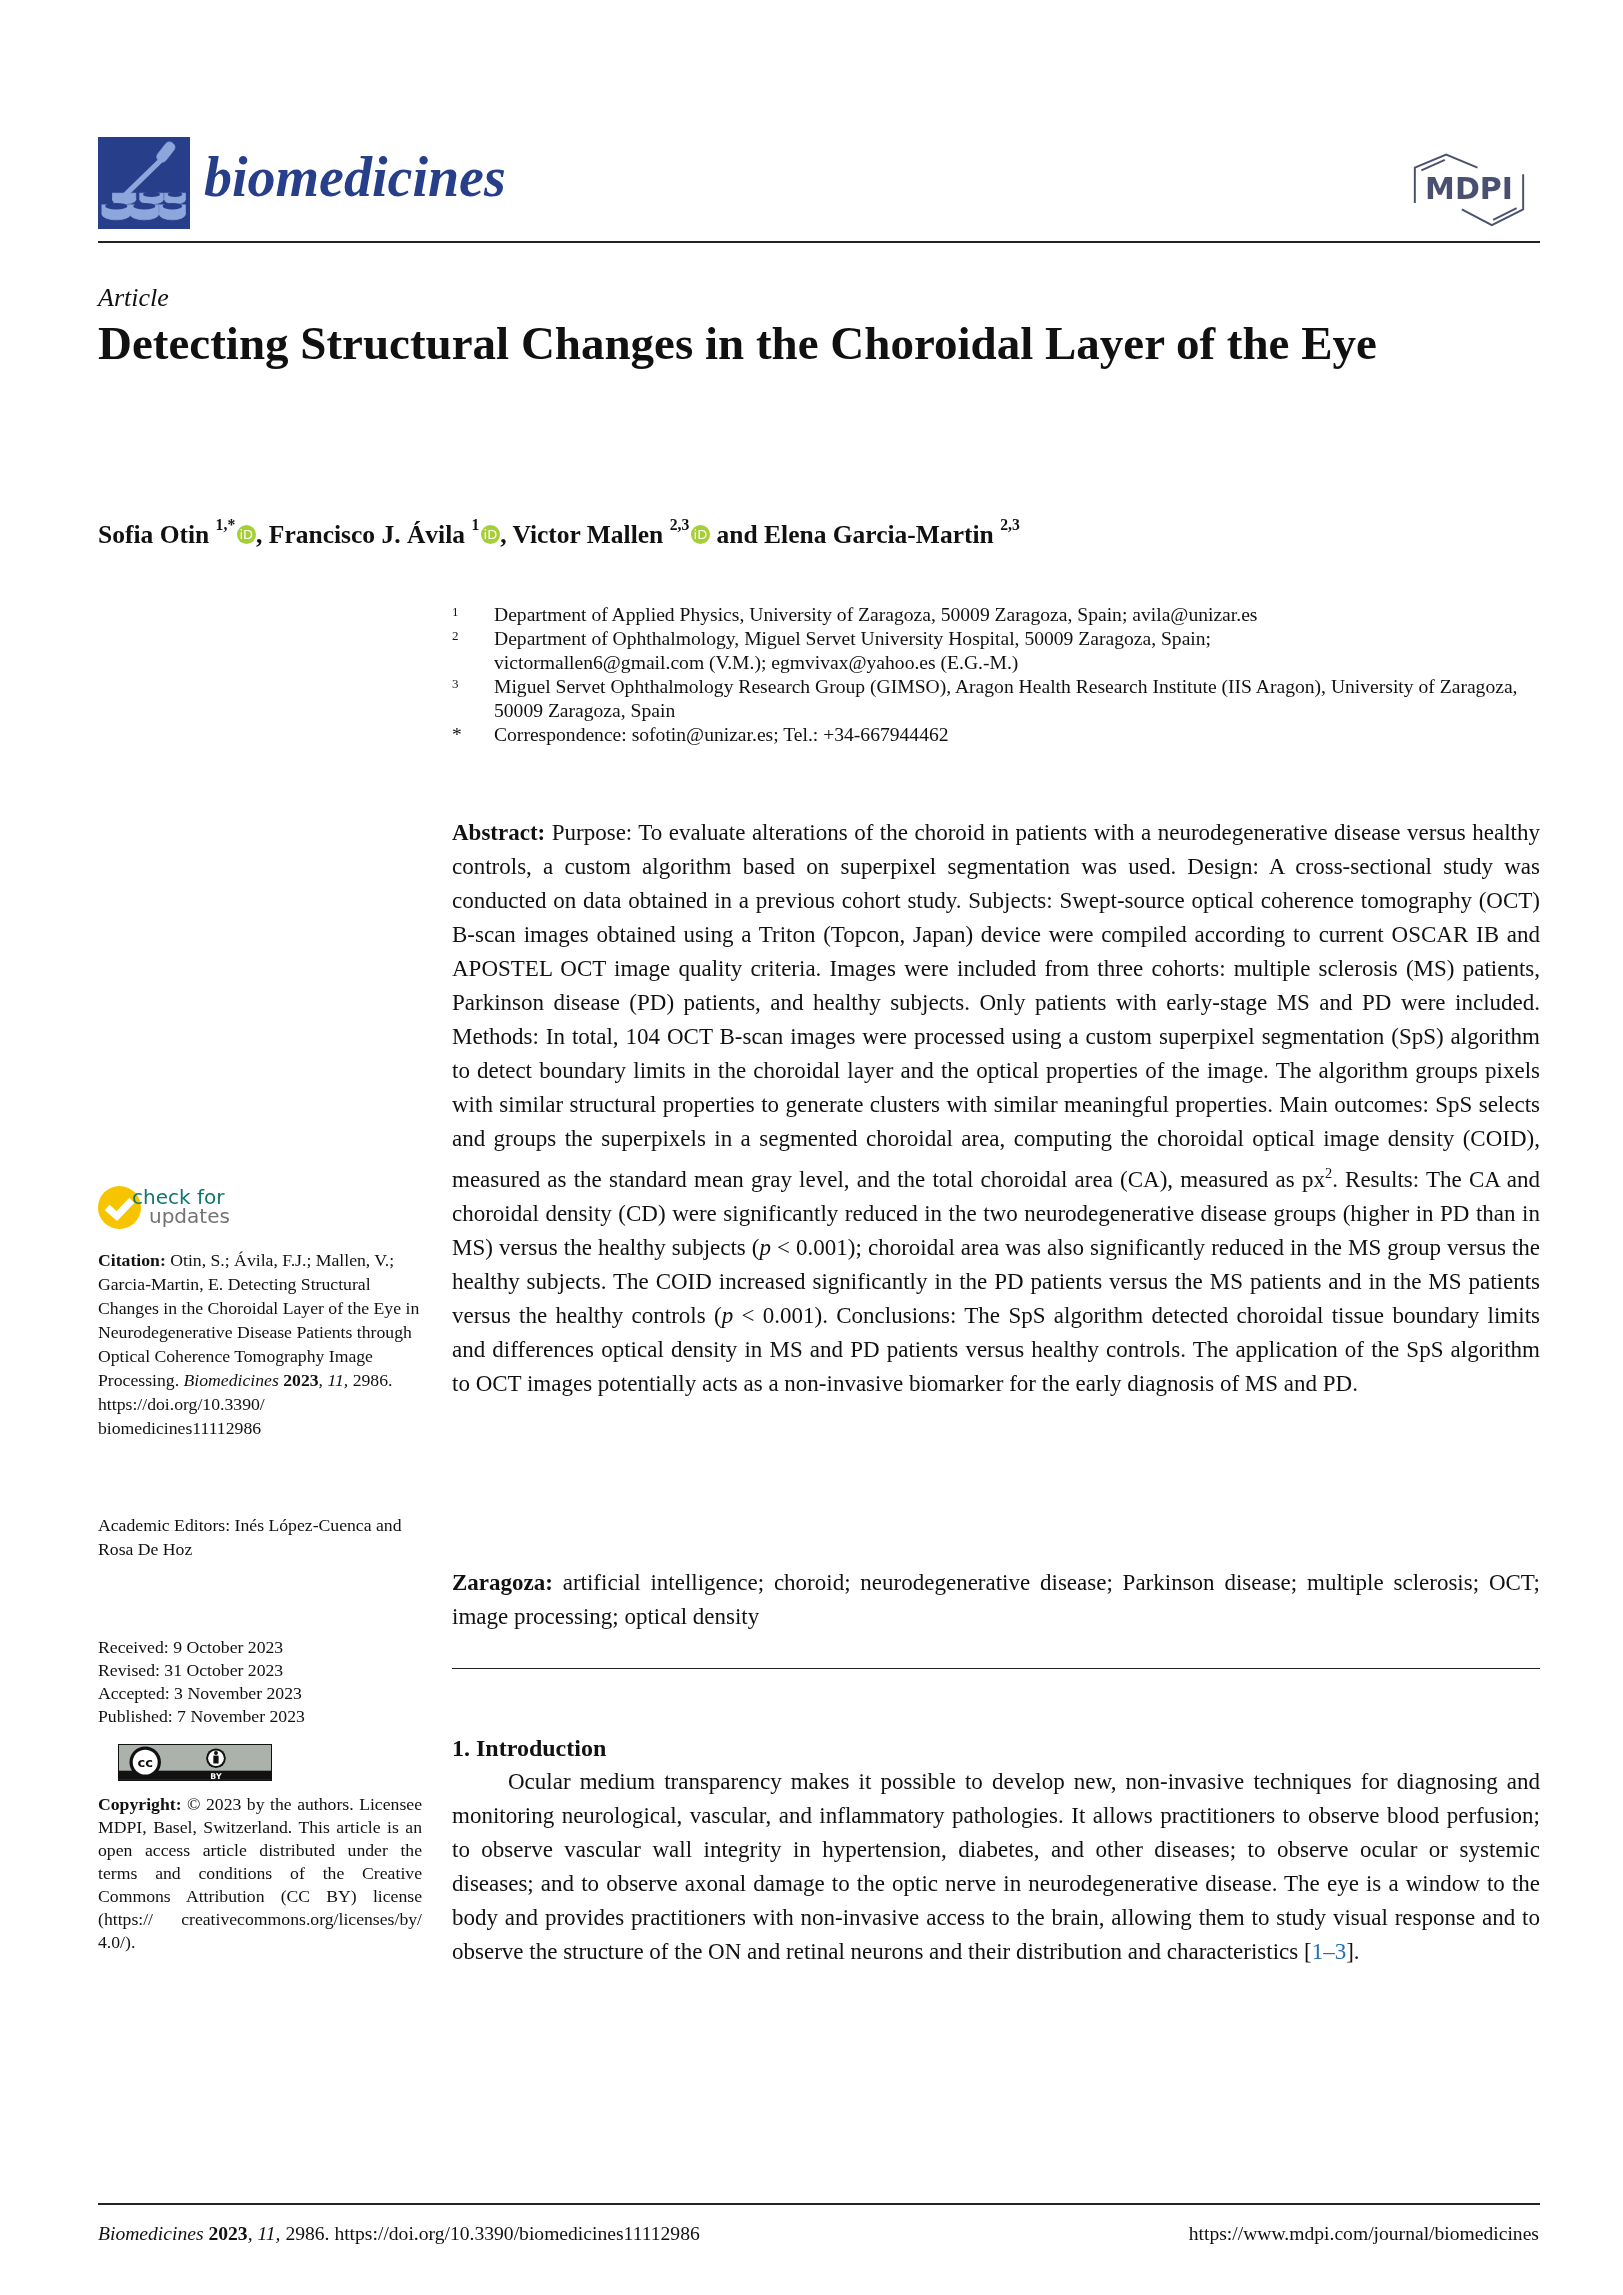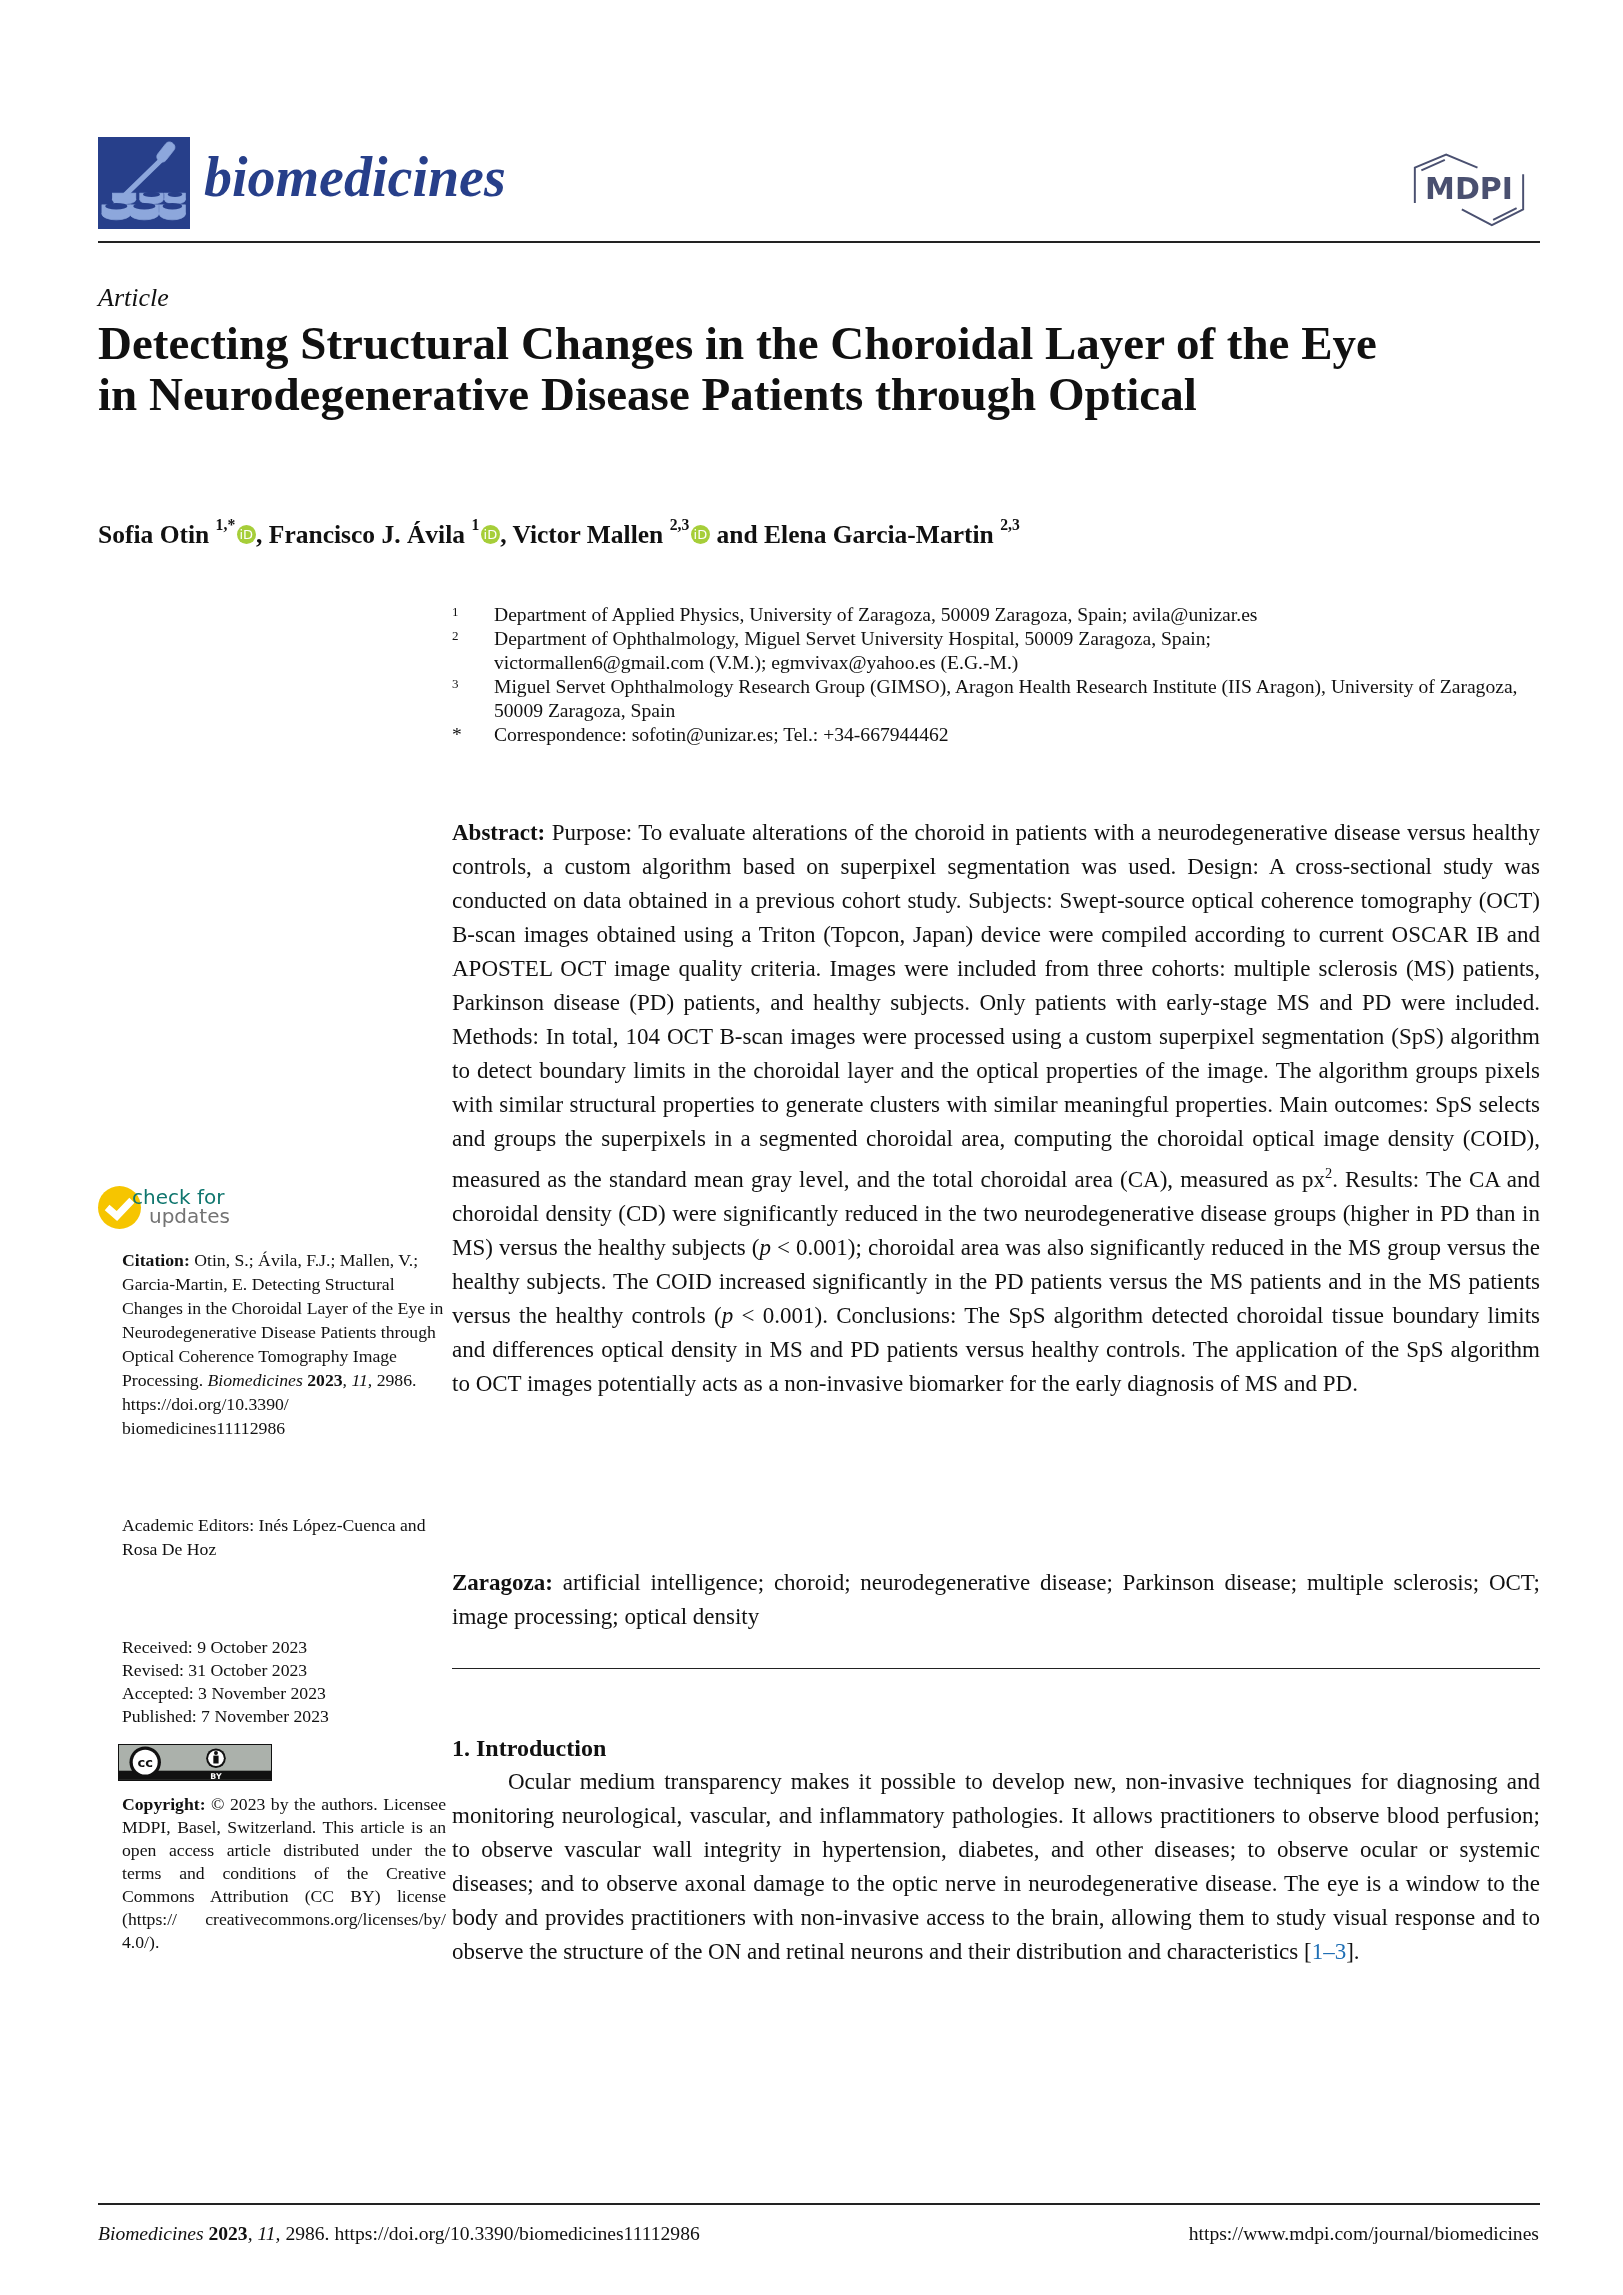--- a/index.html
+++ b/index.html
@@ -33,21 +33,21 @@
   #intro-heading { left:452px; top:1735px; font-size:24px; font-weight:bold; }
   #intro { left:452px; top:1765px; width:1088px; }
   .indent { text-indent:56px; }
   .ref { color:#1f6fb5; }
 
   
   #check-updates { left:98px; top:1186px; width:157px; height:47px; }
   #check-badge { position:absolute; left:0; top:0; width:43px; height:43px; border-radius:50%; background:#f6c500; }
   #check-text-1 { position:absolute; left:34px; top:-1.3px; font-size:20px; color:#0f766e; font-family:"DejaVu Sans",sans-serif; }
   #check-text-2 { position:absolute; left:51px; top:18.3px; font-size:20px; font-weight:normal; color:#737373; font-family:"DejaVu Sans",sans-serif; }
-  .side { font-size:17.7px; line-height:24px; width:324px;margin-left:24px; }
+  .side { font-size:17.7px; line-height:24px; width:324px; }
   #citation { left:98px; top:1248px; }
   #editors { left:98px; top:1513px; }
   #dates { left:98px; top:1636px; line-height:23px; }
   #cc-badge { left:98px; top:1744px; width:154px; height:37px; background:#abb1ab; border:1.3px solid #111; box-sizing:border-box;margin-left:20px; }
   #copyright { left:98px; top:1793px; text-align:justify; line-height:23px; }
 
   
   #footer-rule { left:98px; top:2203px; width:1442px; height:2px; }
   #footer-left { left:98px; top:2223px; font-size:19.6px; }
   #footer-right { right:84px; top:2223px; font-size:19.6px; }
@@ -91,21 +91,20 @@
     <polyline points="178,34 178,88 130,112 84,88" fill="none" stroke="#4a5070" stroke-width="3"></polyline>
     <line x1="168" y1="86" x2="132" y2="104" stroke="#4a5070" stroke-width="3"></line>
     <text x="95" y="72" text-anchor="middle" font-family="DejaVu Sans, sans-serif" font-weight="bold" font-size="46" fill="#4a5070">MDPI</text>
   </svg>
 </div>
 <div id="header-rule" class="rule"></div>
 
 <div id="article-type" class="abs">Article</div>
 <div id="title" class="abs">
   <div>Detecting Structural Changes in the Choroidal Layer of the Eye</div>
-  <div>in Neurodegenerative Disease Patients through Optical</div>
 </div>
 
 <div id="authors" class="abs">
   <span>Sofia Otin</span>
   <sup>1,*</sup><span class="orcid">iD</span><span>, </span>
   <span>Francisco J. Ávila</span>
   <sup>1</sup><span class="orcid">iD</span><span>, </span>
   <span>Victor Mallen</span>
   <sup>2,3</sup><span class="orcid">iD</span><span> and </span>
   <span>Elena Garcia-Martin</span>

